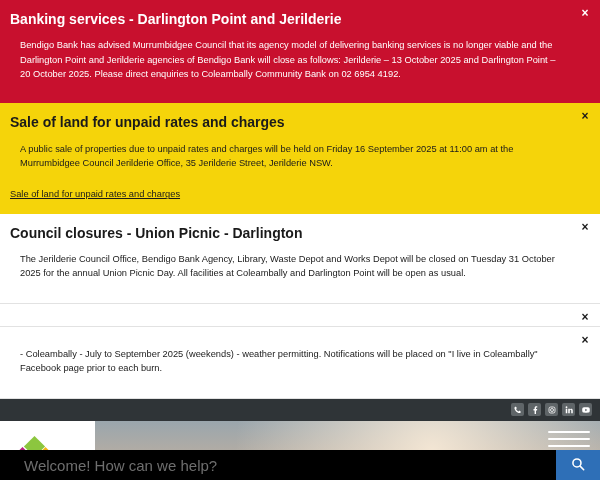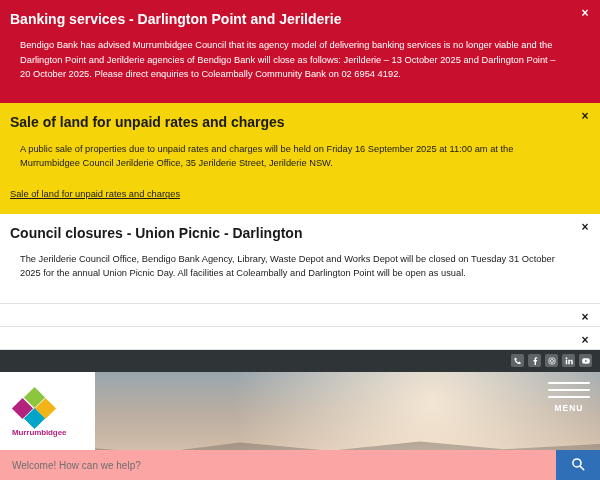--- a/index.html
+++ b/index.html
@@ -160,24 +160,24 @@
     left: 0; right: 0; bottom: 0;
     height: 30px;
     display: flex;
     align-items: stretch;
     background: #ffffff;
   }
   .search-input {
     flex: 1;
     border: none;
     outline: none;
-    background: #fca5a5;
-    font-size: 10px;
+    background: #000000;
+    font-size: 15px;
     color: #5a5a5a;
-    padding: 0 12px;
+    padding: 0 24px;
     font-family: "Liberation Sans", sans-serif;
   }
   .search-input::placeholder { color: #6e6e6e; }
   .search-btn {
     width: 44px;
     border: none;
     background: #2e6fb7;
     color: #fff;
     display: flex;
     align-items: center;
@@ -208,20 +208,21 @@
     <p class="alert-title">Council closures - Union Picnic - Darlington</p>
     <p class="alert-body">The Jerilderie Council Office, Bendigo Bank Agency, Library, Waste Depot and Works Depot will be closed on Tuesday 31 October 2025 for the annual Union Picnic Day. All facilities at Coleambally and Darlington Point will be open as usual.</p>
   </div>
 
   <div class="alert alert--white">
     <button class="alert-close">×</button>
   </div>
 
   <div class="alert alert--white">
     <button class="alert-close">×</button>
+    <p class="alert-body">- Coleambally - July to September 2025 (weekends) - weather permitting. Notifications will be placed on "I live in Coleambally" Facebook page prior to each burn.</p>
   </div>
 
   <div class="socialbar">
     <span class="social-ico">
       <svg width="8" height="8" viewBox="0 0 16 16" fill="#fff">
           <path d="M3 1l3 3-2 2c1 2 3 4 5 5l2-2 3 3-2 2c-5 1-12-6-11-11z"></path>
         </svg>
     </span>
     <span class="social-ico">
       <svg width="8" height="8" viewBox="0 0 16 16" fill="#fff">

